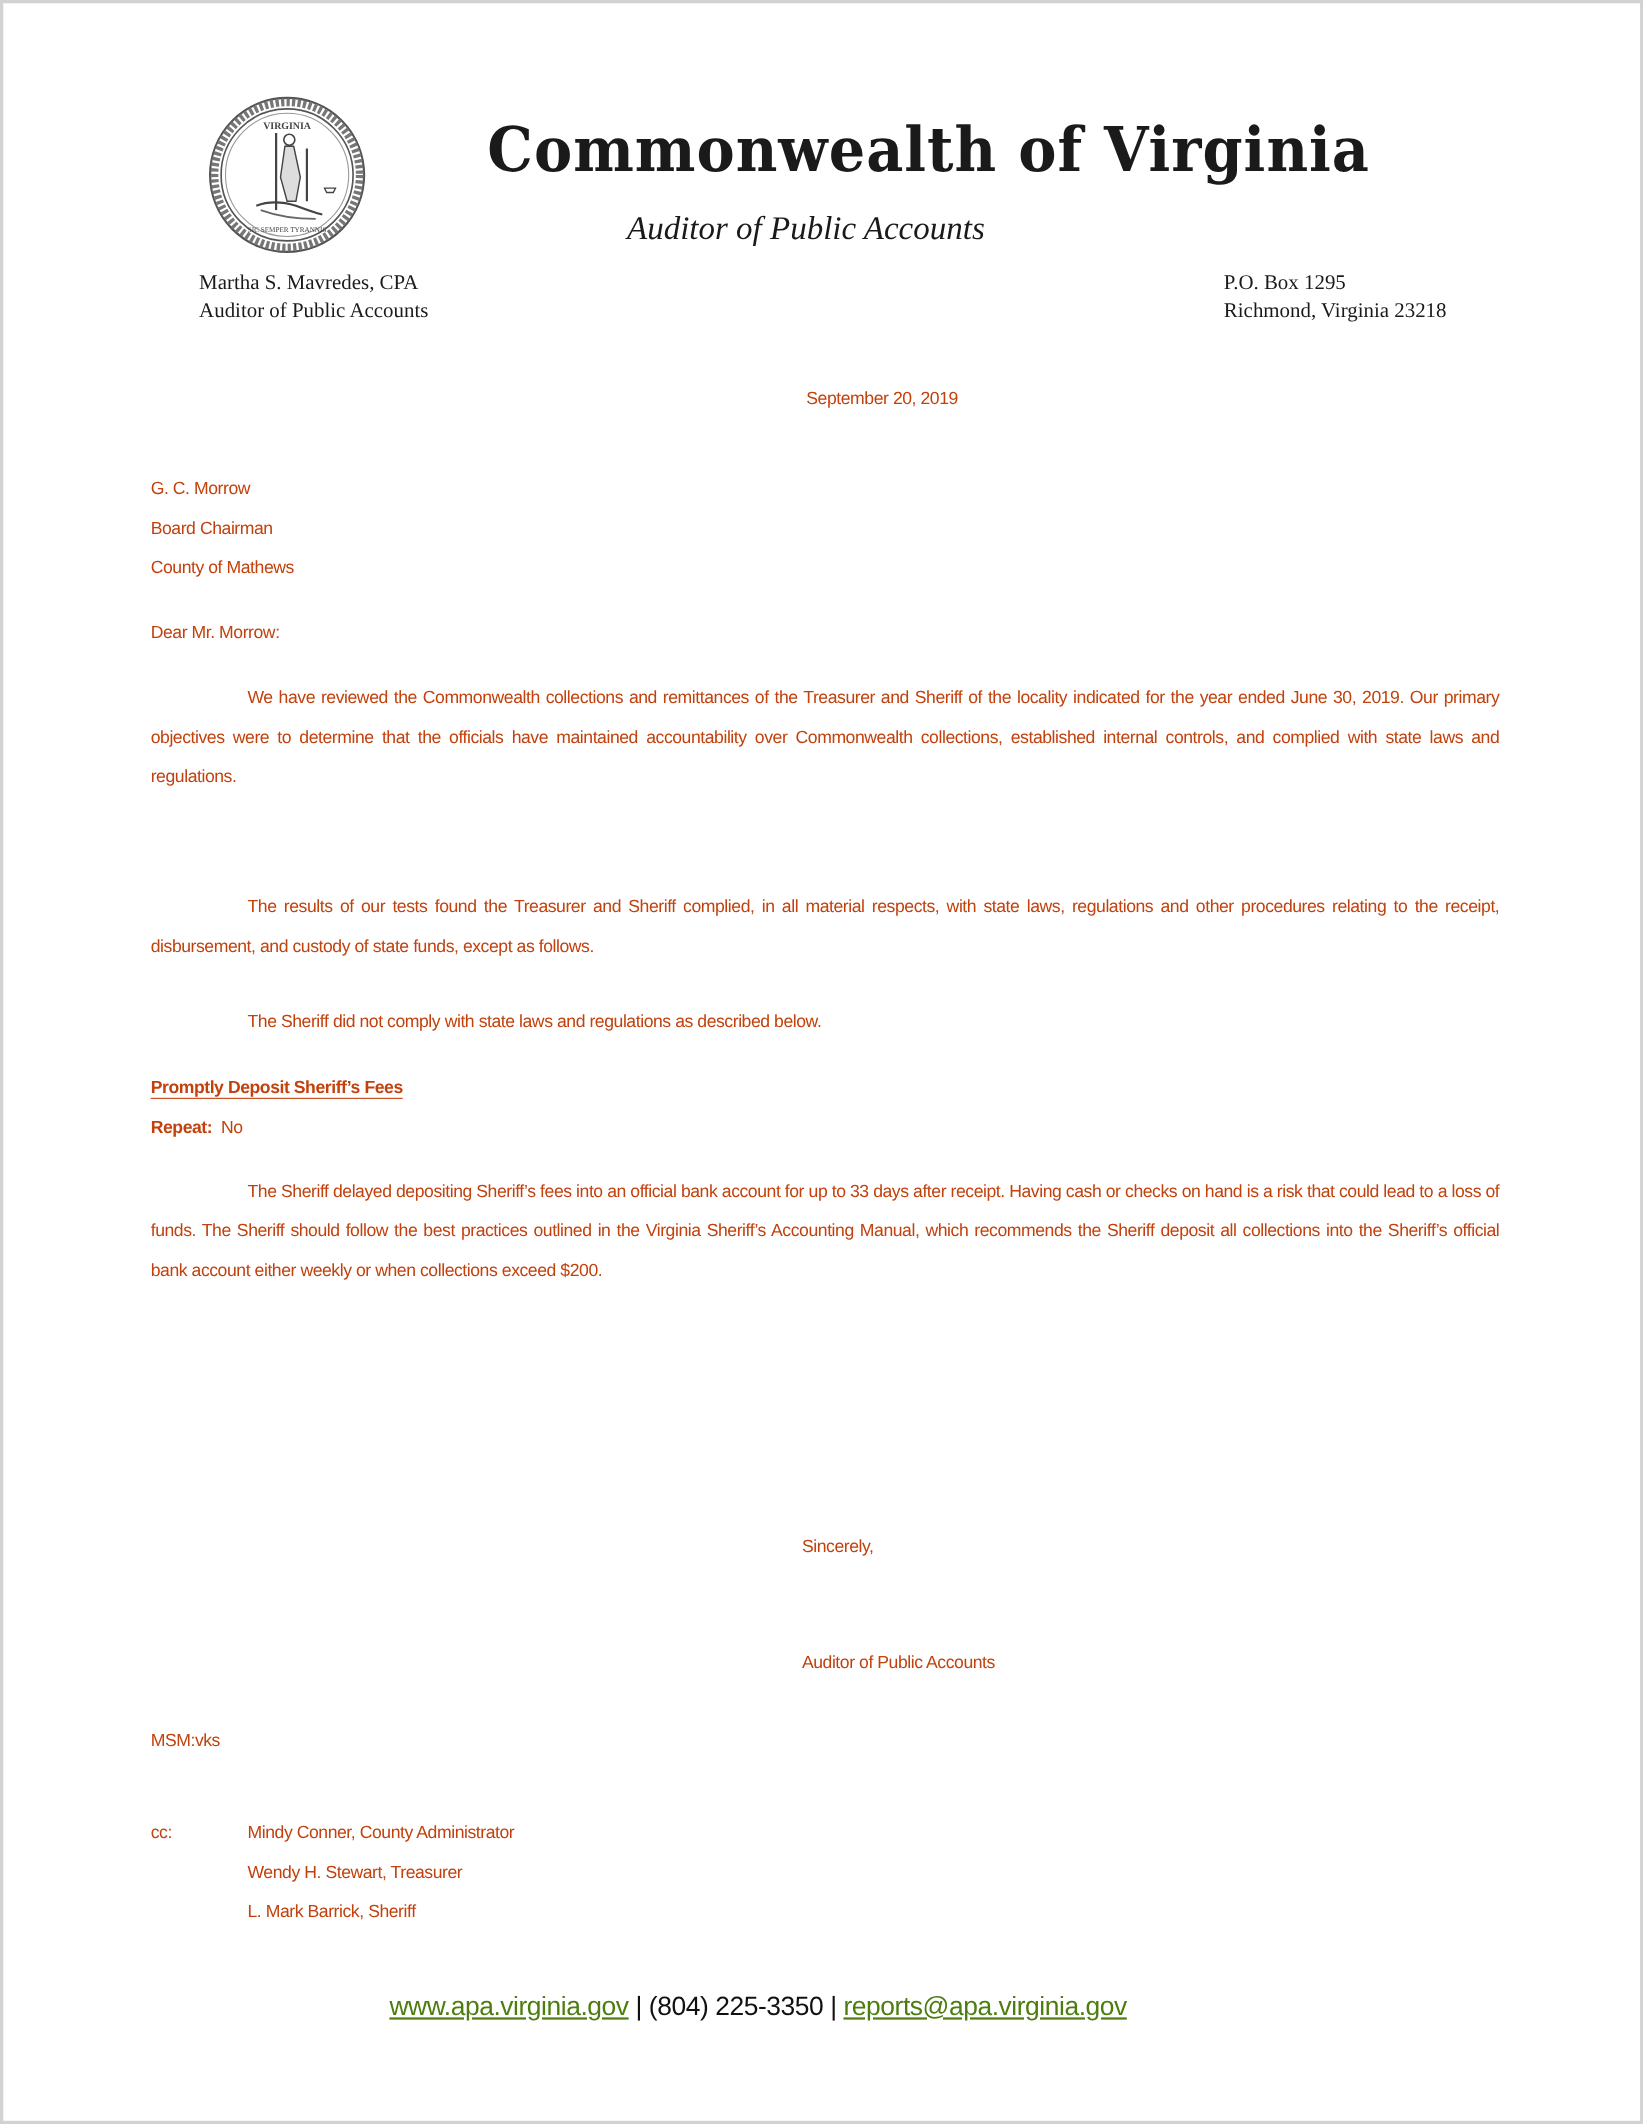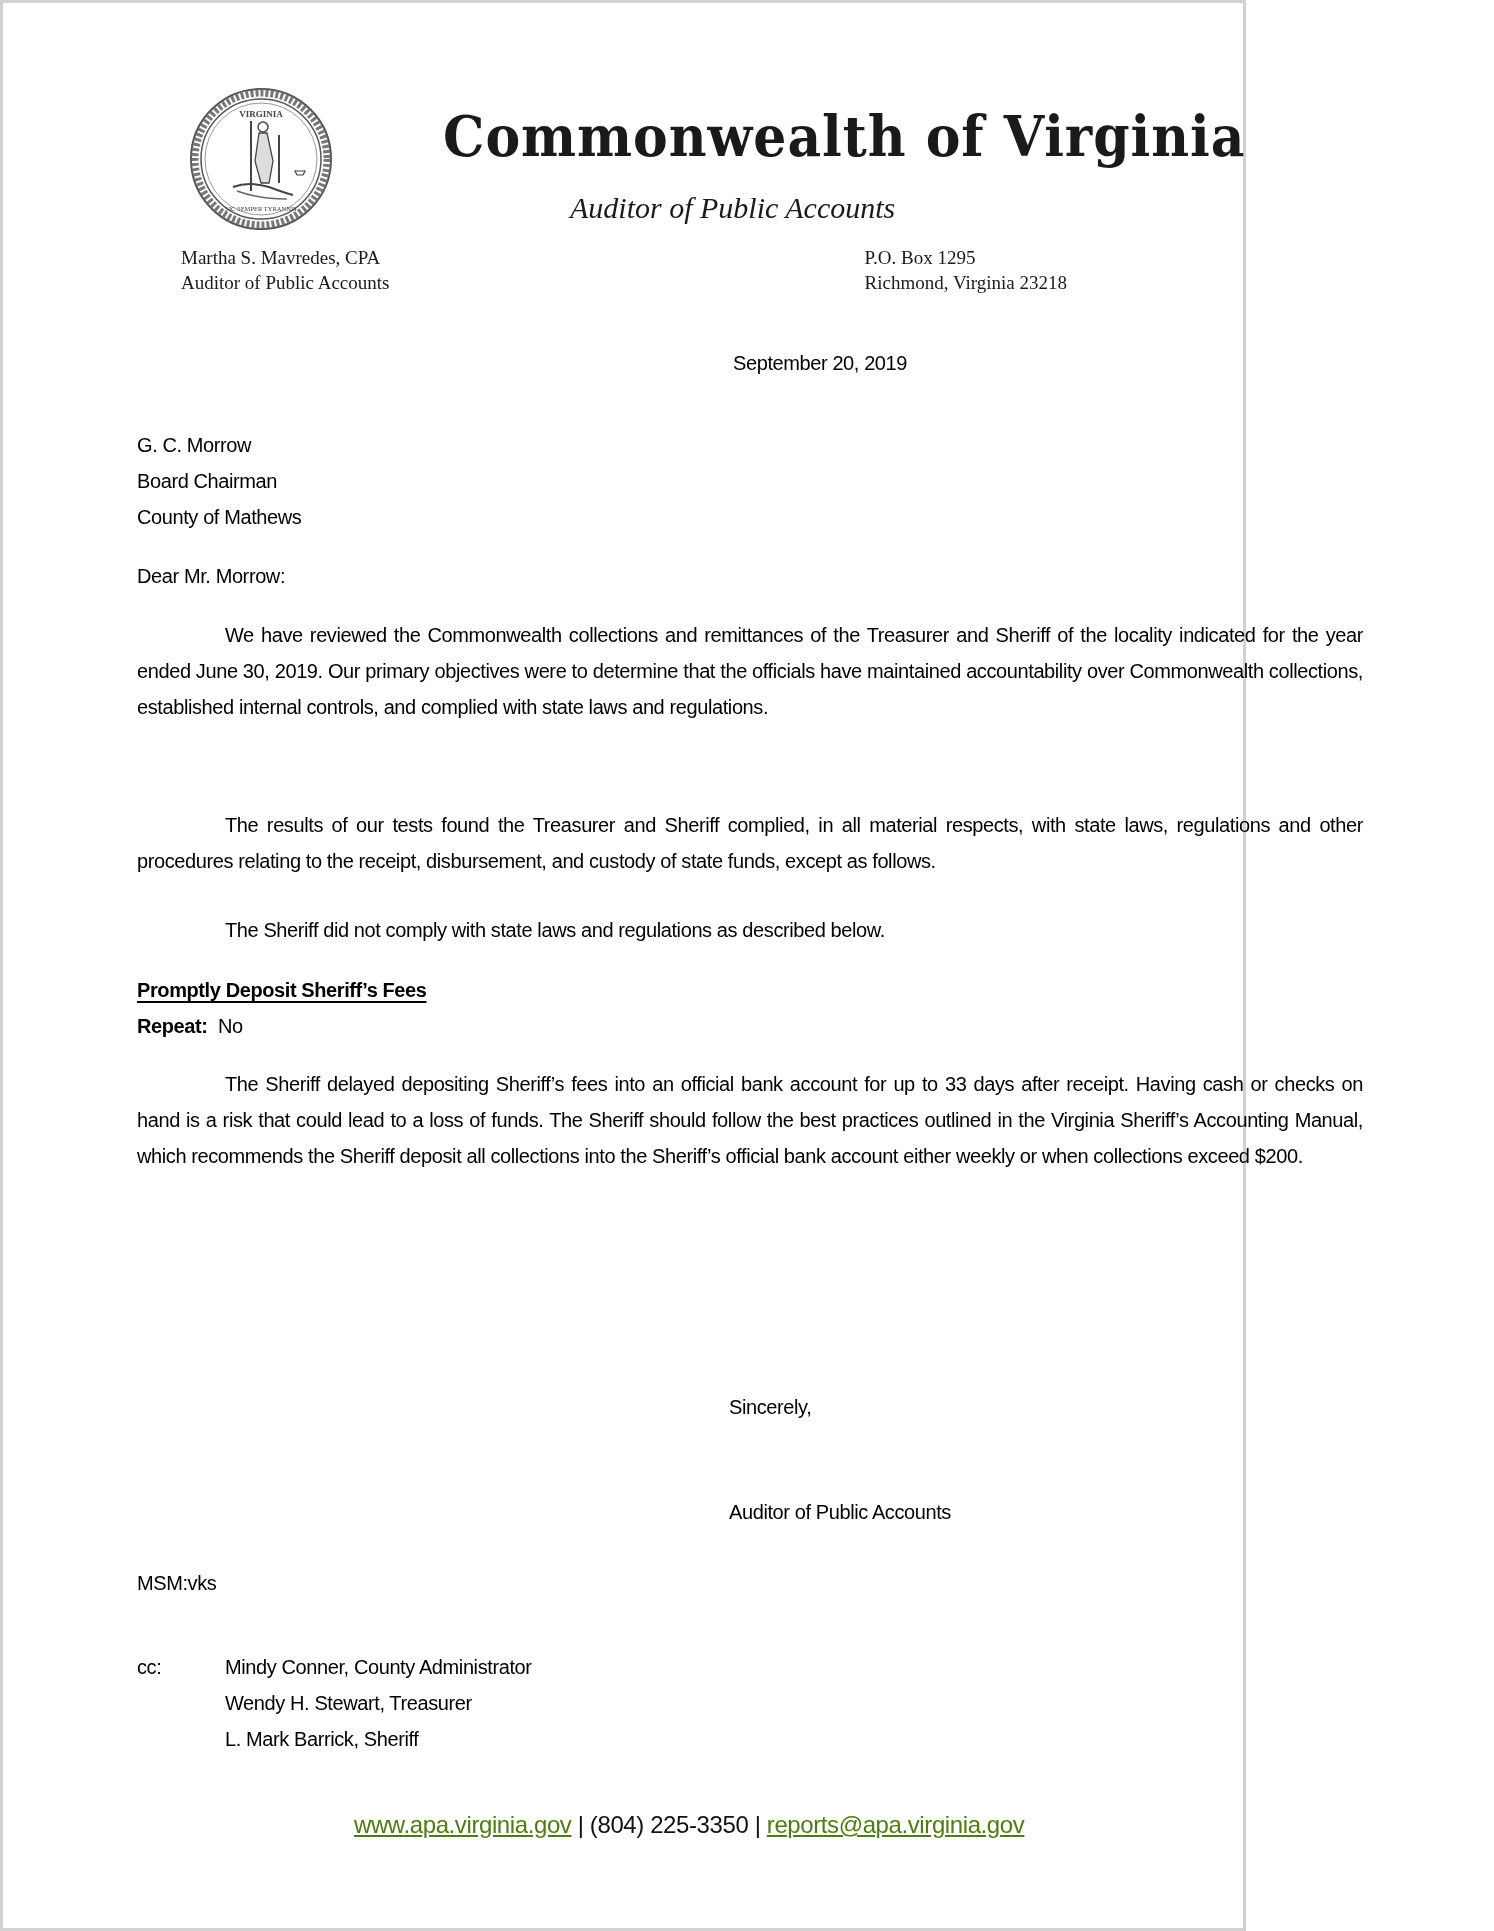--- a/index.html
+++ b/index.html
@@ -1,23 +1,23 @@
 <!DOCTYPE html>
 <html><head>
   <meta charset="utf-8">
   <style>
     html, body { margin: 0; padding: 0; background: #ffffff; }
     body { width: 1494px; height: 1931px; position: relative; overflow: hidden; }
     .page {
-      position: absolute; left: 0; top: 0; width: 1246px; height: 1931px;
+      position: absolute; left: 0; top: 0; width: 1494px; height: 1931px;
       box-sizing: border-box; border: 3px solid #d2d2d2; background: #fff;
     }
     .abs { position: absolute; white-space: nowrap; }
     .serif { font-family: "Liberation Serif", "DejaVu Serif", serif; color: #1a1a1a; }
-    .sans { font-family: "Liberation Sans", "DejaVu Sans", sans-serif; color: #000000; font-size: 20px; letter-spacing: -0.4px; }
+    .sans { font-family: "Liberation Sans", "DejaVu Sans", sans-serif; color: #c2410c; font-size: 16px; letter-spacing: -0.4px; }
     .seal { position: absolute; left: 186px; top: 84px; width: 144px; height: 144px; }
     .title {
       left: 440px; top: 100px; font-size: 56px; font-weight: bold; letter-spacing: 1px;
       font-family: "DejaVu Serif", "Liberation Serif", serif; transform: scaleX(0.93); transform-origin: left top;
     }
     .subtitle { left: 567px; top: 188px; font-size: 30px; font-style: italic; }
     .hdr { font-size: 19px; line-height: 25px; }
     .hdr-left { left: 178px; top: 242px; }
     .hdr-right { right: 176px; top: 242px; text-align: left; }
     .line { line-height: 36px; }

